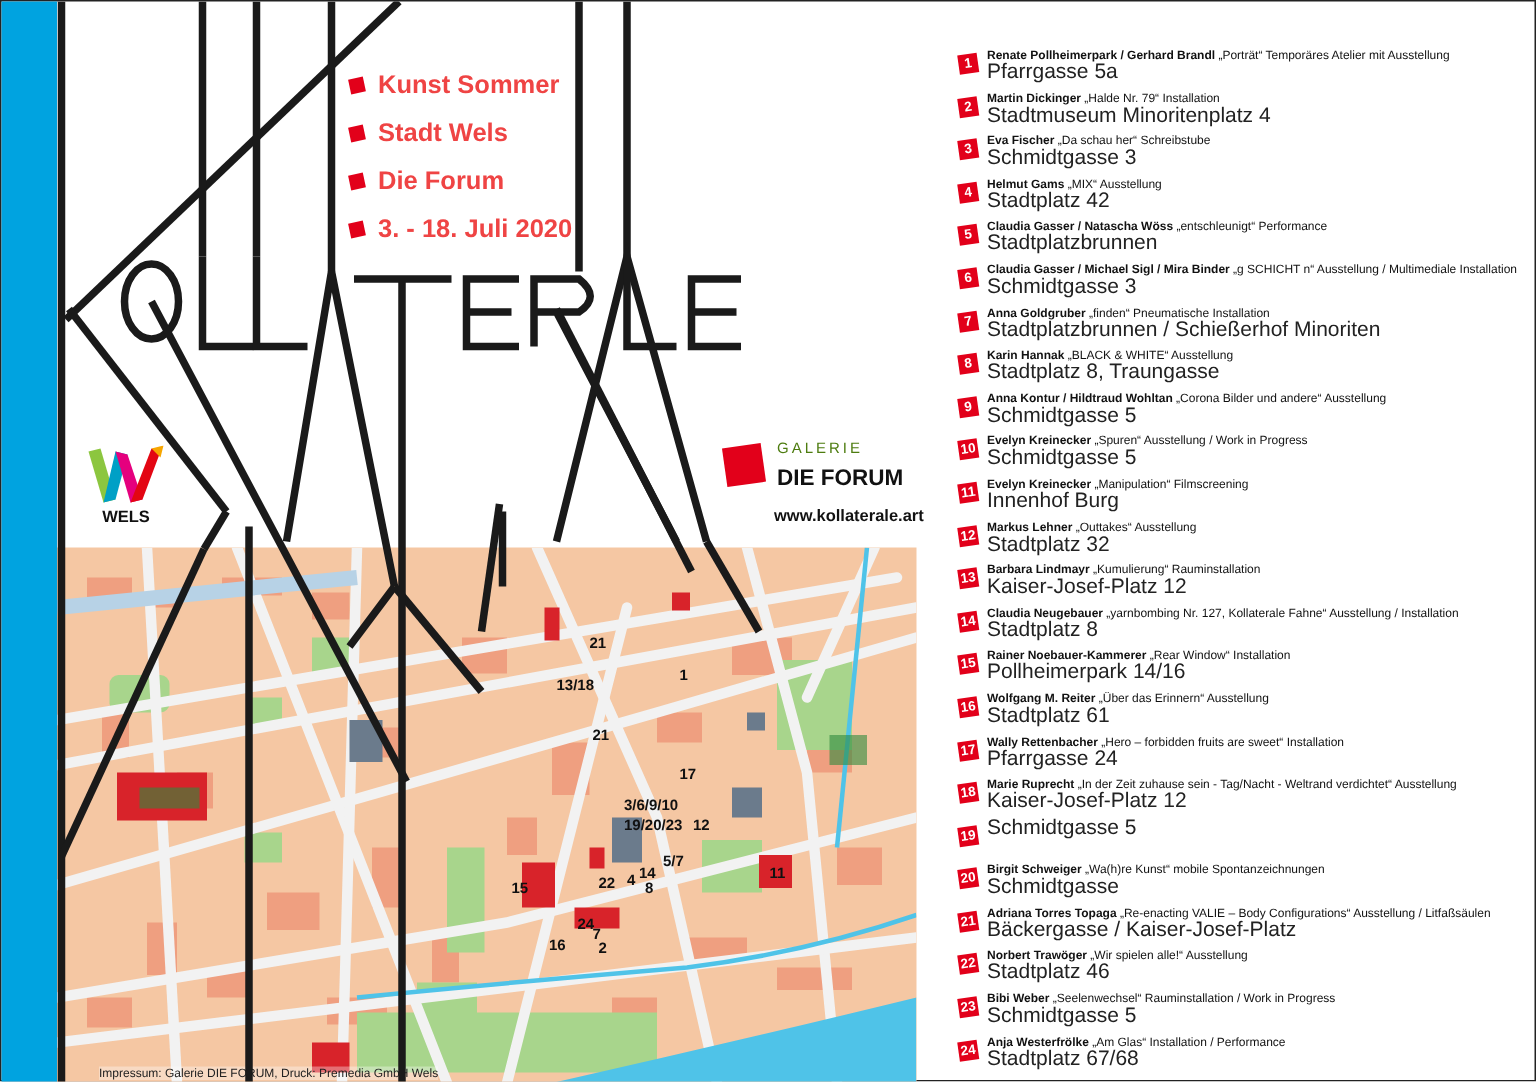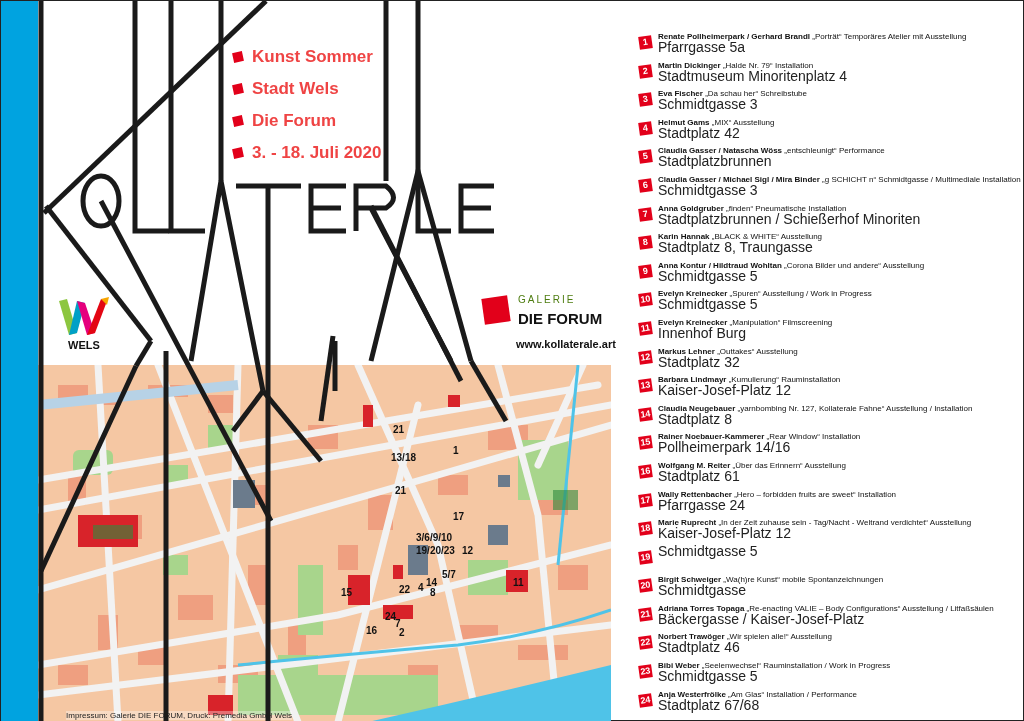--- a/index.html
+++ b/index.html
@@ -129,21 +129,21 @@
         <rect x="450" y="160" width="20" height="20"></rect>
       </g>
       <g fill="#2e8b3e">
         <rect x="55" y="160" width="40" height="14" opacity="0.6"></rect>
         <rect x="515" y="125" width="25" height="20" opacity="0.6"></rect>
       </g>
     </svg>
 
     <span class="map-label" style="left:355px;top:59px;">21</span>
     <span class="map-label" style="left:415px;top:80px;">1</span>
-    <span class="map-label" style="left:353px;top:87px;">13/18</span>
+    <span class="map-label" style="left:333px;top:87px;">13/18</span>
     <span class="map-label" style="left:357px;top:120px;">21</span>
     <span class="map-label" style="left:415px;top:146px;">17</span>
     <span class="map-label" style="left:378px;top:167px;">3/6/9/10</span>
     <span class="map-label" style="left:378px;top:180px;">19/20/23</span>
     <span class="map-label" style="left:424px;top:180px;">12</span>
     <span class="map-label" style="left:404px;top:204px;">5/7</span>
     <span class="map-label" style="left:388px;top:212px;">14</span>
     <span class="map-label" style="left:361px;top:219px;">22</span>
     <span class="map-label" style="left:380px;top:217px;">4</span>
     <span class="map-label" style="left:392px;top:222px;">8</span>
@@ -263,21 +263,21 @@
         <div class="line1"><span class="artist">Helmut Gams</span><span> „MIX“  Ausstellung</span></div>
         <div class="line2">Stadtplatz 42</div>
       </div>
     <div class="list-item">
         <span class="badge">5</span>
         <div class="line1"><span class="artist">Claudia Gasser / Natascha Wöss</span><span> „entschleunigt“ Performance</span></div>
         <div class="line2">Stadtplatzbrunnen</div>
       </div>
     <div class="list-item">
         <span class="badge">6</span>
-        <div class="line1"><span class="artist">Claudia Gasser / Michael Sigl / Mira Binder</span><span> „g SCHICHT n“ Schmidtgasse / Multimediale Installation</span></div>
+        <div class="line1"><span class="artist">Claudia Gasser / Michael Sigl / Mira Binder</span><span> „g SCHICHT n“ Ausstellung / Multimediale Installation</span></div>
         <div class="line2">Schmidtgasse 3</div>
       </div>
     <div class="list-item">
         <span class="badge">7</span>
         <div class="line1"><span class="artist">Anna Goldgruber</span><span> „finden“ Pneumatische Installation</span></div>
         <div class="line2">Stadtplatzbrunnen / Schießerhof Minoriten</div>
       </div>
     <div class="list-item">
         <span class="badge">8</span>
         <div class="line1"><span class="artist">Karin Hannak</span><span> „BLACK &amp; WHITE“ Ausstellung</span></div>

